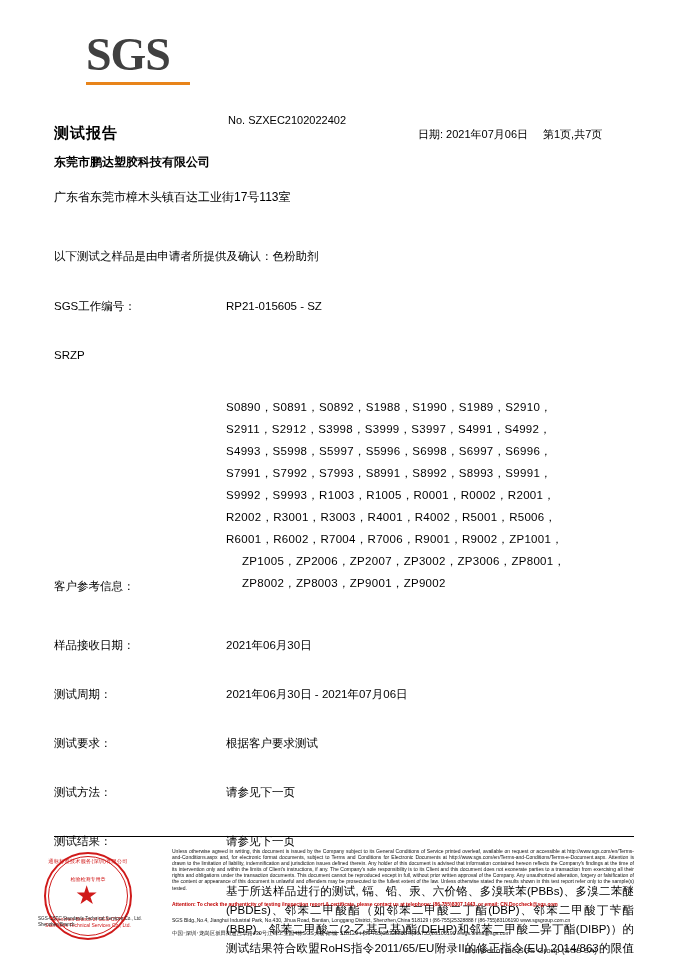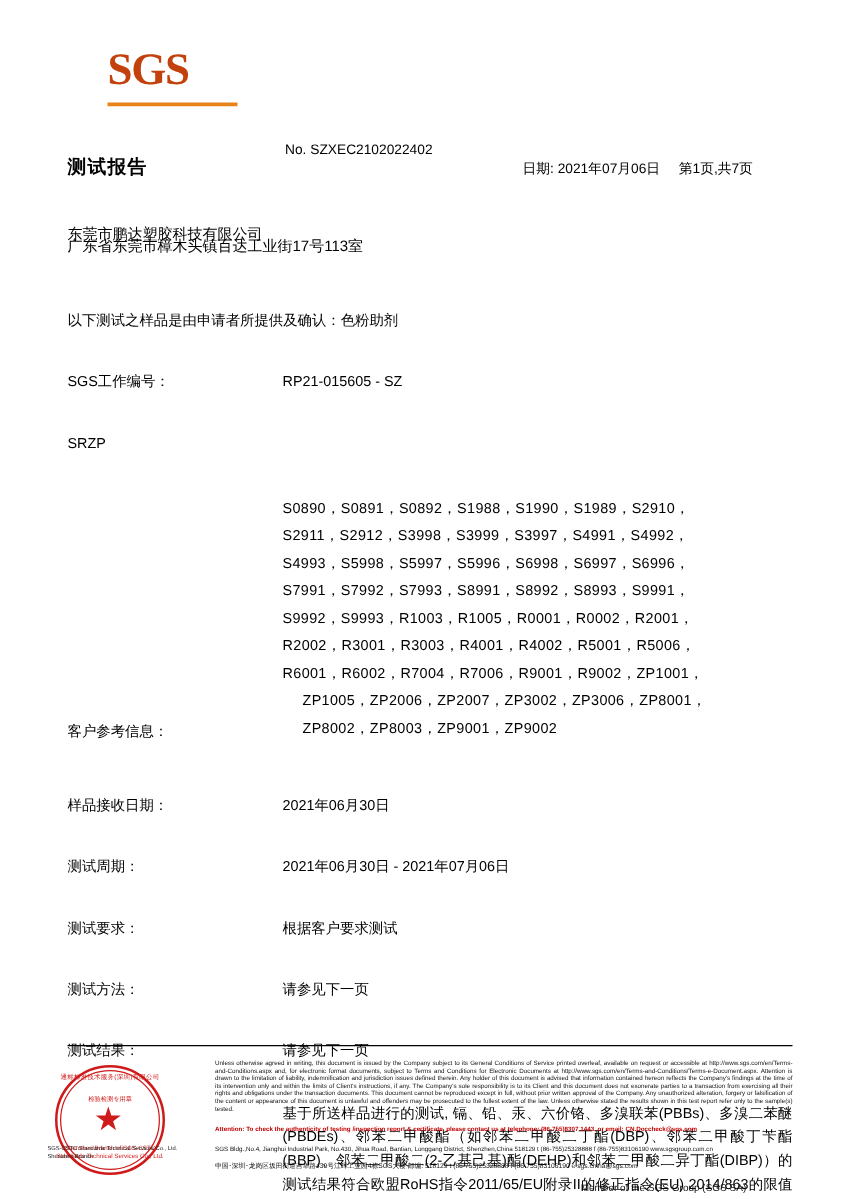--- a/index.html
+++ b/index.html
@@ -20,23 +20,23 @@
   .sgs-logo-wrap {
     position: absolute;
     left: 86px;
     top: 28px;
     width: 110px;
     height: 60px;
   }
   .sgs-logo {
     font-family: "Liberation Serif", serif;
     font-weight: bold;
-    font-size: 36px;
+    font-size: 46px;
     letter-spacing: -1px;
-    color: #c2410c;
+    color: #404040;
     line-height: 54px;
   }
   .sgs-logo-bar {
     position: absolute;
     left: 0;
     top: 54px;
     width: 104px;
     height: 3px;
     background: #e8841a;
   }
@@ -64,22 +64,23 @@
   .doc-page {
     position: absolute;
     left: 543px;
     top: 127px;
     font-size: 11px;
   }
 
   .company-name {
     position: absolute;
     left: 54px;
-    top: 179px;
+    top: 154px;
     font-size: 12px;
+    font-weight: bold;
   }
   .company-addr {
     position: absolute;
     left: 54px;
     top: 189px;
     font-size: 12px;
   }
 
   .sample-decl {
     position: absolute;

